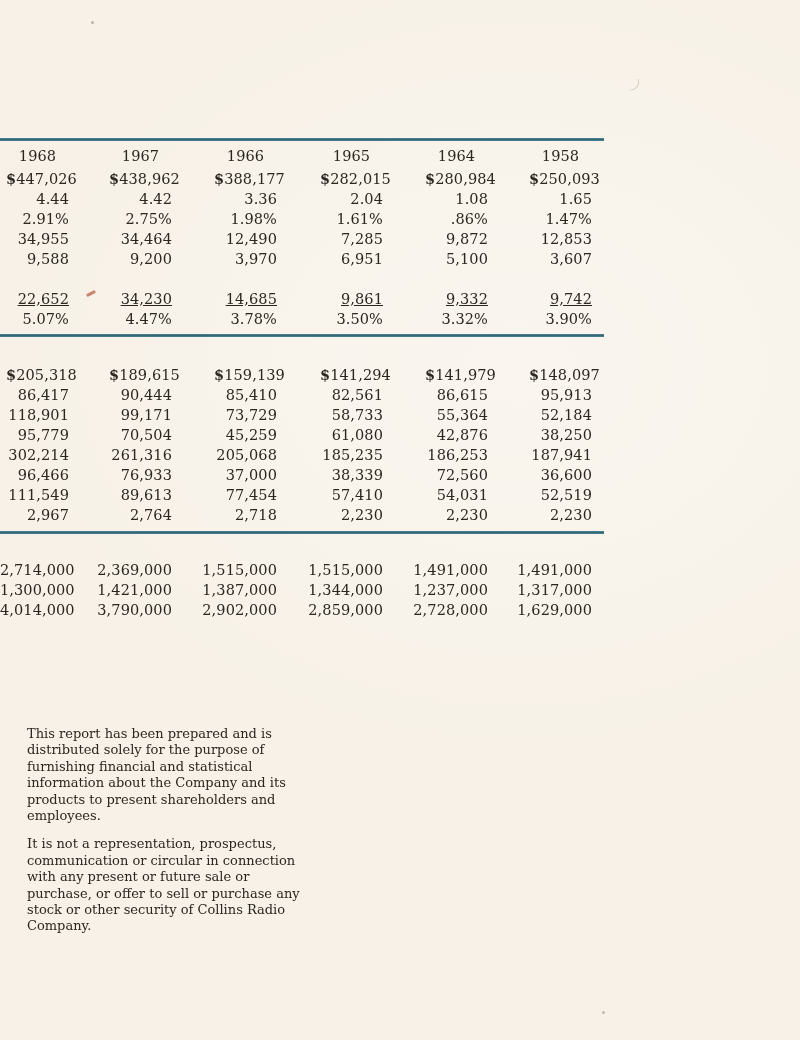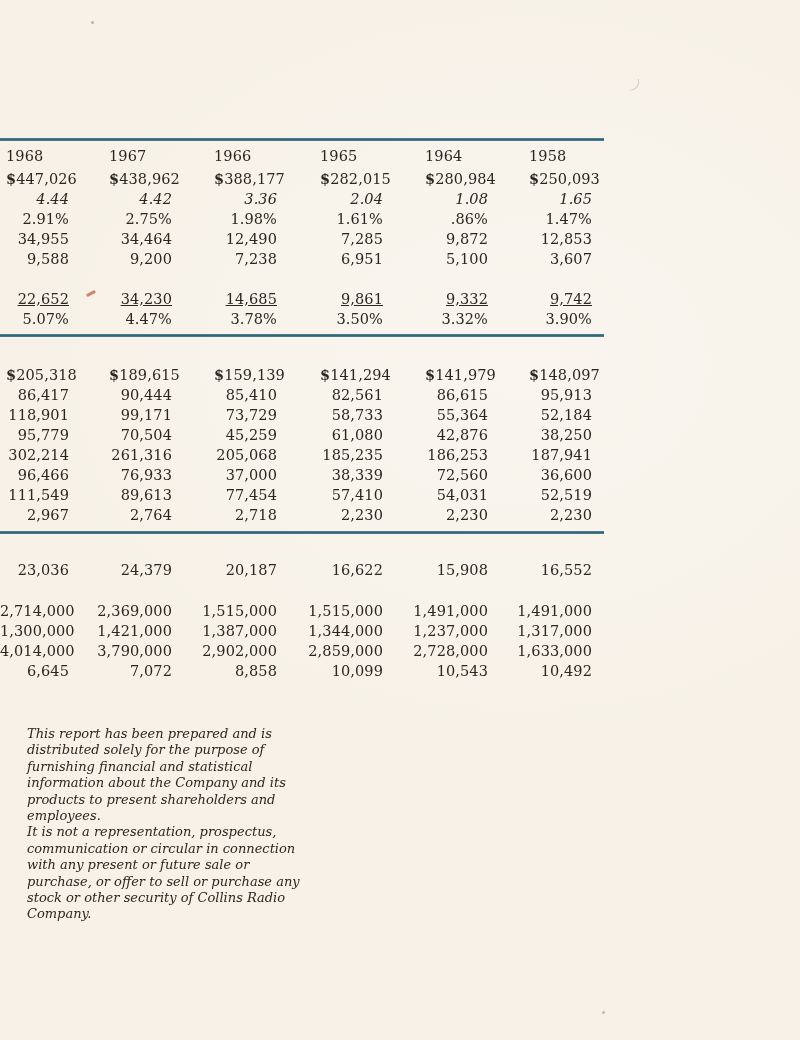--- a/index.html
+++ b/index.html
@@ -33,43 +33,43 @@
   }
   .row{
     display:grid;
     grid-template-columns:69px 103px 105px 106px 105px 104px;
     height:20px;line-height:20px;
     font-size:14.5px;
     letter-spacing:0.1px;
   }
   .row.gap{margin-top:20px;text-decoration:underline;}
   .row.gap-lg{margin-top:21px;}
-  .row.italic .cell{font-style:italic;}
+  .row.italic .cell{}
   .cell{text-align:right;white-space:nowrap;}
   .money{
     display:flex;justify-content:space-between;
     width:63px;margin-left:auto;
   }
   .money .cur{font-weight:600;}
   .years-row{margin-top:5px;height:21px;line-height:21px;}
   .years-row .box{
-    display:block;width:63px;margin-left:auto;text-align:left;
+    display:block;width:63px;margin-left:auto;text-align:center;
   }
   .section.sec1{margin-top:2px;}
   .section.sec2{margin-top:28px;}
   .section.sec3{margin-top:26px;}
 
   
   .footnote{
     position:absolute;left:27px;top:726px;width:276px;
-    font-style:italic;font-size:13px;line-height:16.4px;
+    font-size:13px;line-height:16.4px;
     color:#2b2620;
   }
   .footnote p{margin:0;}
-  .footnote p + p{margin-top:0;}
+  .footnote p + p{margin-top:12px;}
 
   
   .page-number{
     position:absolute;left:780px;top:1001px;
     font-family:"Liberation Sans", sans-serif;
     font-size:14px;color:#3f3b36;letter-spacing:0.5px;margin-top:44px;
   }
 
   
   .artifact{position:absolute;pointer-events:none;}
@@ -176,21 +176,21 @@
           <div class="cell">34,955</div>
           <div class="cell">34,464</div>
           <div class="cell">12,490</div>
           <div class="cell">7,285</div>
           <div class="cell">9,872</div>
           <div class="cell">12,853</div>
         </div>
         <div class="row">
           <div class="cell">9,588</div>
           <div class="cell">9,200</div>
-          <div class="cell">7,238</div>
+          <div class="cell">3,970</div>
           <div class="cell">6,951</div>
           <div class="cell">5,100</div>
           <div class="cell">3,607</div>
         </div>
         <div class="row gap">
           <div class="cell">22,652</div>
           <div class="cell">34,230</div>
           <div class="cell">14,685</div>
           <div class="cell">9,861</div>
           <div class="cell">9,332</div>
@@ -297,28 +297,20 @@
           <div class="cell">2,967</div>
           <div class="cell">2,764</div>
           <div class="cell">2,718</div>
           <div class="cell">2,230</div>
           <div class="cell">2,230</div>
           <div class="cell">2,230</div>
         </div>
       </div>
       <div class="hrule r3"></div>
       <div class="section sec3">
-        <div class="row">
-          <div class="cell">23,036</div>
-          <div class="cell">24,379</div>
-          <div class="cell">20,187</div>
-          <div class="cell">16,622</div>
-          <div class="cell">15,908</div>
-          <div class="cell">16,552</div>
-        </div>
         <div class="row gap-lg">
           <div class="cell">2,714,000</div>
           <div class="cell">2,369,000</div>
           <div class="cell">1,515,000</div>
           <div class="cell">1,515,000</div>
           <div class="cell">1,491,000</div>
           <div class="cell">1,491,000</div>
         </div>
         <div class="row">
           <div class="cell">1,300,000</div>
@@ -327,29 +319,21 @@
           <div class="cell">1,344,000</div>
           <div class="cell">1,237,000</div>
           <div class="cell">1,317,000</div>
         </div>
         <div class="row">
           <div class="cell">4,014,000</div>
           <div class="cell">3,790,000</div>
           <div class="cell">2,902,000</div>
           <div class="cell">2,859,000</div>
           <div class="cell">2,728,000</div>
-          <div class="cell">1,633,000</div>
-        </div>
-        <div class="row">
-          <div class="cell">6,645</div>
-          <div class="cell">7,072</div>
-          <div class="cell">8,858</div>
-          <div class="cell">10,099</div>
-          <div class="cell">10,543</div>
-          <div class="cell">10,492</div>
+          <div class="cell">1,629,000</div>
         </div>
       </div>
     </div>
 
   <div class="footnote">
     <p>This report has been prepared and is distributed solely for the purpose of furnishing financial and statistical information about the Company and its products to present shareholders and employees.</p>
     <p>It is not a representation, prospectus, communication or circular in connection with any present or future sale or purchase, or offer to sell or purchase any stock or other security of Collins Radio Company.</p>
   </div>
 
   <div class="page-number">27</div>

